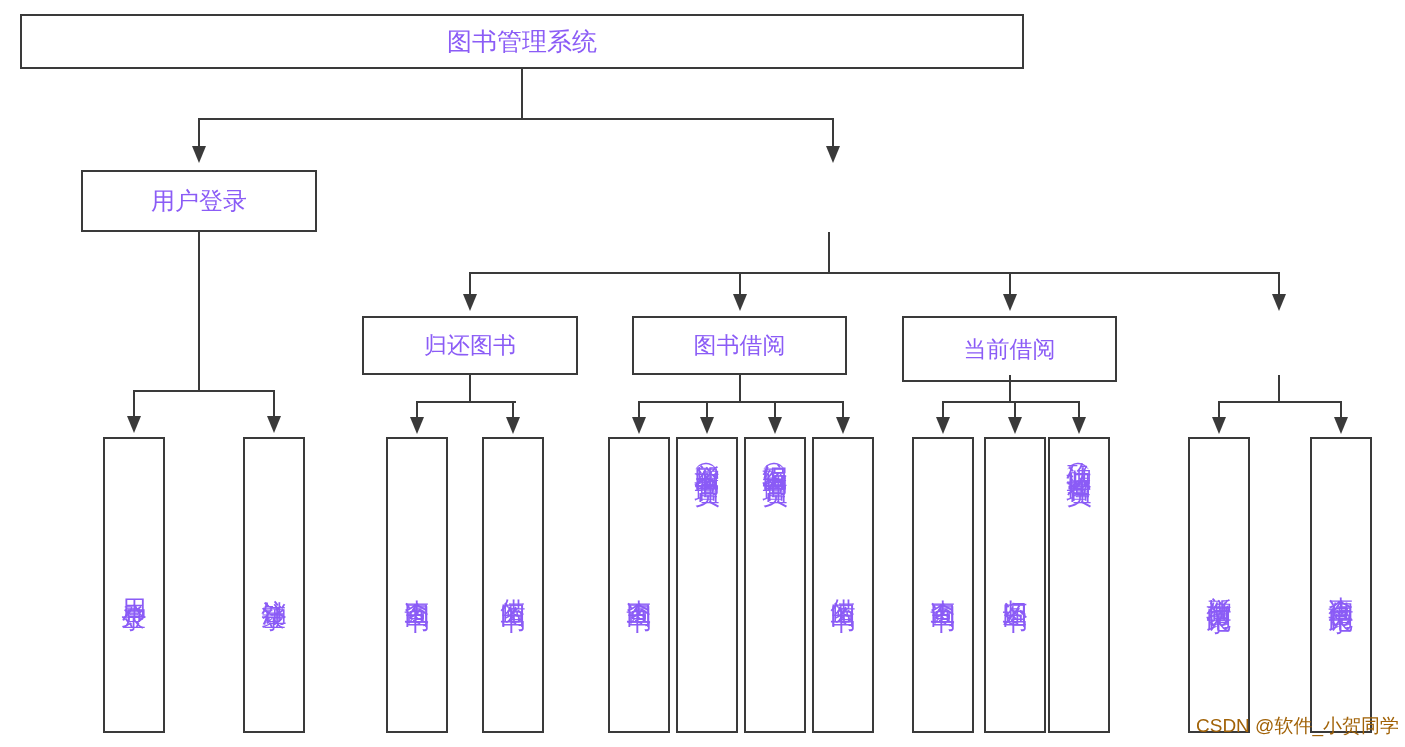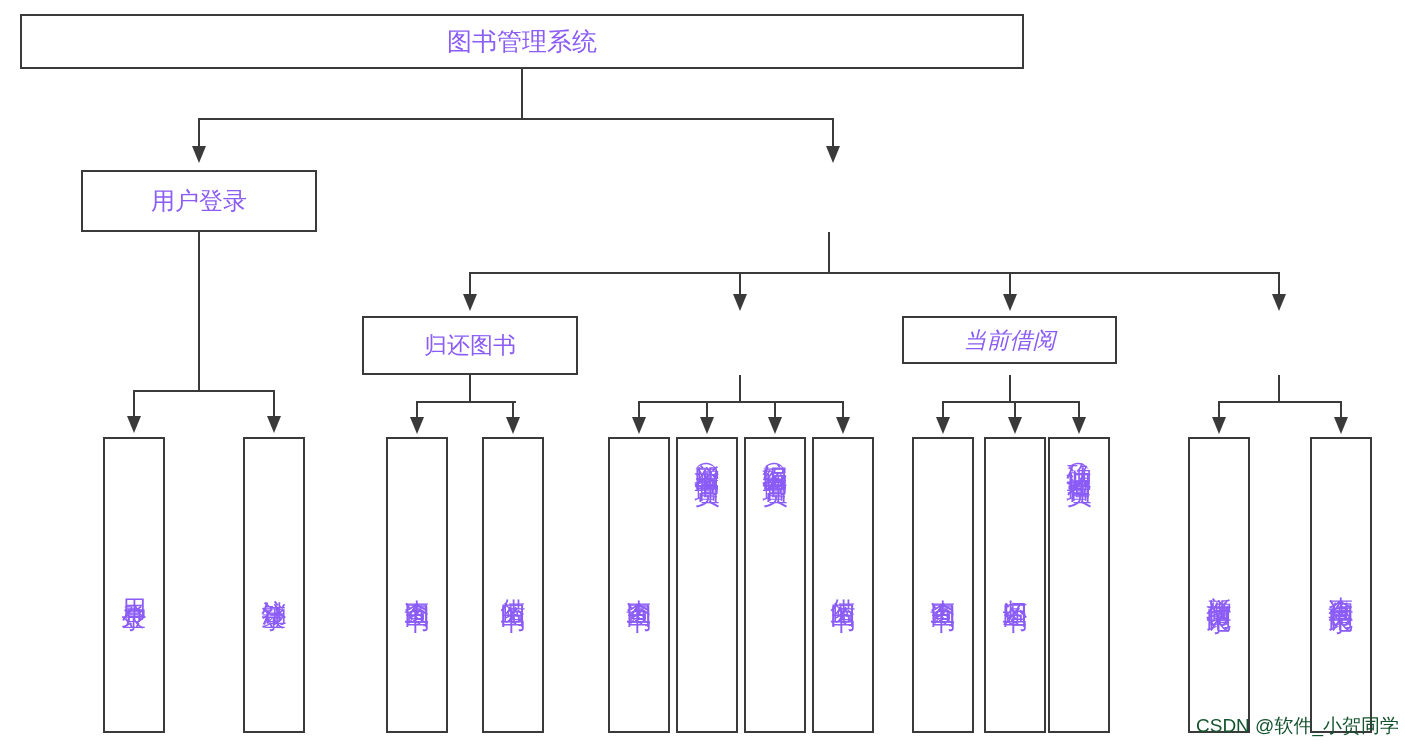--- a/index.html
+++ b/index.html
@@ -65,21 +65,21 @@
     width: 0;
     height: 0;
     border-left: 7px solid transparent;
     border-right: 7px solid transparent;
     border-top: 17px solid #3a3a3a;
   }
 
   
   #watermark {
     position: absolute;
-    color: #14532d;
+    color: #a16207;
     font-size: 19px;
     white-space: nowrap;
     pointer-events: none;
   }
 </style>
 </head>
 <body>
 
 <div id="canvas">
 
@@ -99,21 +99,22 @@
   <div class="ln vline" style="left:469px; top:272px; height:24px;"></div>
   <div class="arrow" style="left:463px; top:294px;"></div>
   <div class="ln vline" style="left:739px; top:272px; height:24px;"></div>
   <div class="arrow" style="left:733px; top:294px;"></div>
   <div class="ln vline" style="left:1009px; top:272px; height:24px;"></div>
   <div class="arrow" style="left:1003px; top:294px;"></div>
   <div class="ln vline" style="left:1278px; top:272px; height:24px;"></div>
   <div class="arrow" style="left:1272px; top:294px;"></div>
 
   <div class="node level3" id="node-l3-0" style="left: 362px; top: 316px; width: 216px; height: 59px;">归还图书</div>
-  <div class="node level3" id="node-l3-2" style="left: 902px; top: 316px; width: 215px; height: 48px; font-style: italic;">当前借阅</div>
+  <div class="node level3" id="node-l3-1" style="left: 632px; top: 316px; width: 215px; height: 59px;">图书借阅</div>
+  <div class="node level3" id="node-l3-2" style="left: 902px; top: 316px; width: 215px; height: 66px;">当前借阅</div>
 
   <div class="ln vline" style="left:198px; top:232px; height:160px;"></div>
   <div class="ln hline" style="left:133px; top:390px; width:142px;"></div>
   <div class="ln vline" style="left:133px; top:390px; height:28px;"></div>
   <div class="arrow" style="left:127px; top:416px;"></div>
   <div class="ln vline" style="left:273px; top:390px; height:28px;"></div>
   <div class="arrow" style="left:267px; top:416px;"></div>
 
   <div class="ln vline" style="left:469px; top:375px; height:28px;"></div>
   <div class="ln hline" style="left:416px; top:401px; width:100px;"></div>

